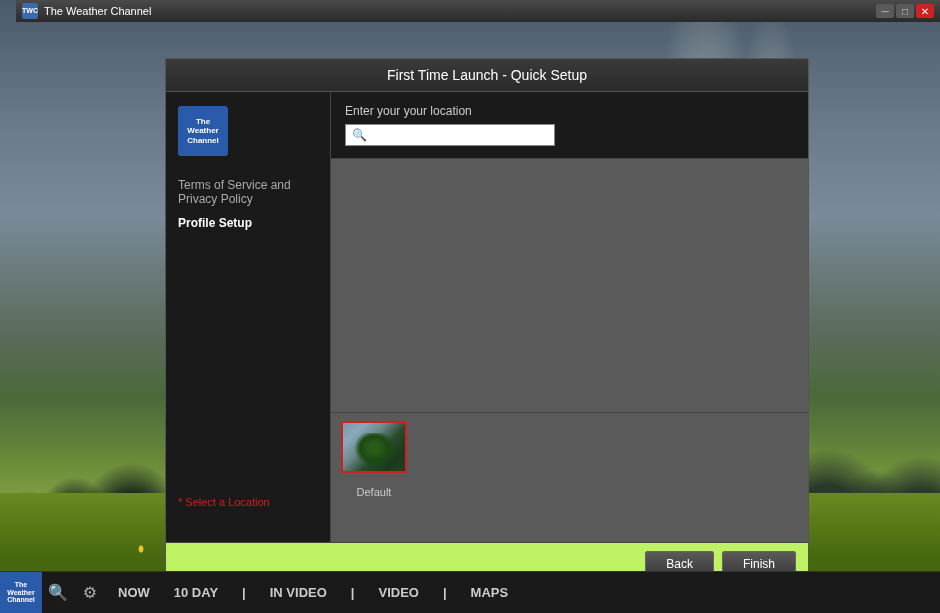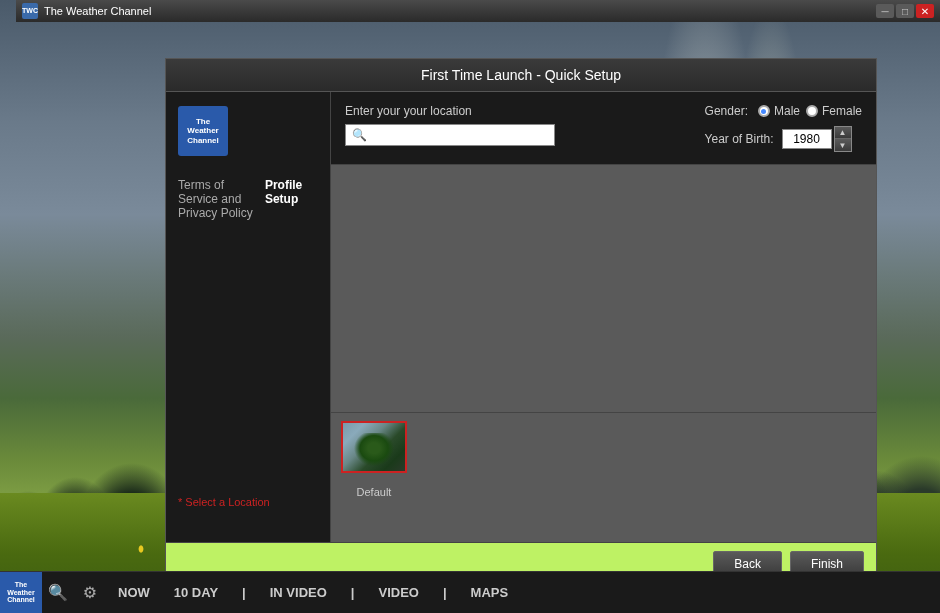--- a/index.html
+++ b/index.html
@@ -136,21 +136,21 @@
 
     .titlebar-btn.minimize { background: #5a5a5a; color: #ccc; }
     .titlebar-btn.maximize { background: #5a5a5a; color: #ccc; }
     .titlebar-btn.close { background: #cc2222; color: white; }
 
     
     .dialog {
       position: absolute;
       top: 58px;
       left: 165px;
-      width: 712px;
+      width: 644px;
       background: #1a1a1a;
       border: 1px solid #555;
       z-index: 50;
     }
 
     .dialog-title {
       background: linear-gradient(180deg, #3a3a3a 0%, #2a2a2a 100%);
       color: #ffffff;
       text-align: center;
       padding: 8px 12px;
@@ -187,21 +187,21 @@
       font-size: 8px;
       font-weight: bold;
       line-height: 1.2;
       text-align: center;
       border-radius: 3px;
       padding: 4px;
     }
 
     .sidebar-nav {
       display: flex;
-      flex-direction: row;
+      flex-direction: column;
       gap: 6px;
       margin-top: 8px;
     }
 
     .sidebar-nav-item {
       color: #aaaaaa;
       font-size: 12px;
       cursor: pointer;
       padding: 2px 0;
     }
@@ -553,43 +553,20 @@
       <div class="content-top">
 
         <div class="location-section">
           <div class="location-label">Enter your your location</div>
           <div class="location-input-wrap">
             <span class="location-search-icon">🔍</span>
             <input class="location-input" type="text" style="">
           </div>
         </div>
 
-        <div class="gender-section">
-          <div class="gender-row">
-            <span class="gender-label">Gender:</span>
-            <label class="radio-option">
-              <div class="radio-dot selected"></div>
-              <span>Male</span>
-            </label>
-            <label class="radio-option">
-              <div class="radio-dot"></div>
-              <span>Female</span>
-            </label>
-          </div>
-          <div class="yob-row">
-            <span class="yob-label">Year of Birth:</span>
-            <div class="yob-input-wrap">
-              <input class="yob-input" type="text" value="1980" style="">
-              <div class="yob-spinner">
-                <button class="yob-spin-btn">▲</button>
-                <button class="yob-spin-btn">▼</button>
-              </div>
-            </div>
-          </div>
-        </div>
       </div>
 
       <div class="content-middle">
       </div>
 
       <div class="content-thumbs">
         <div class="thumb-item">
           <div class="thumb-img">
             <div class="thumb-tree"></div>
           </div>

